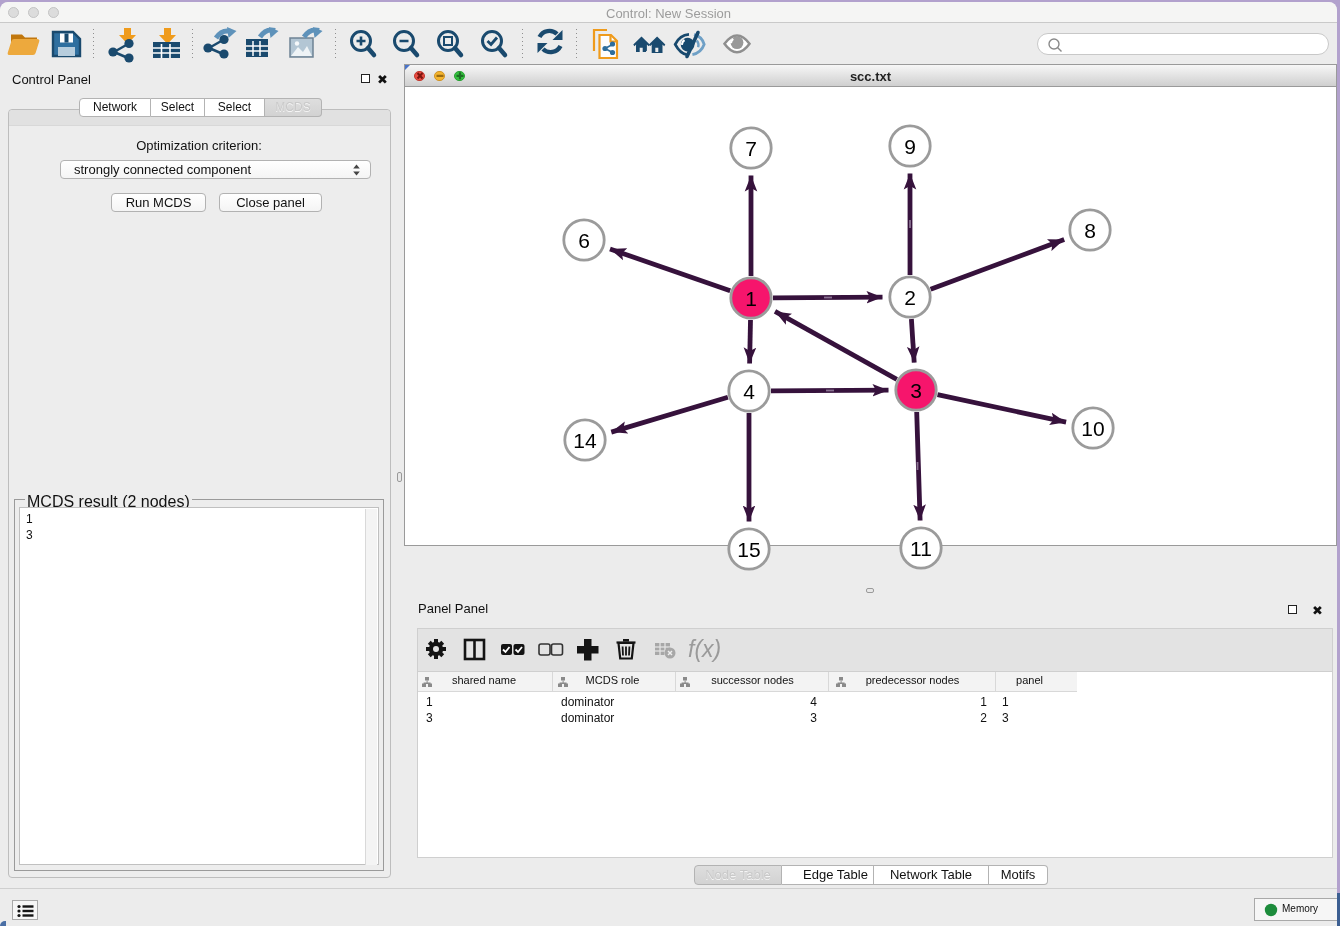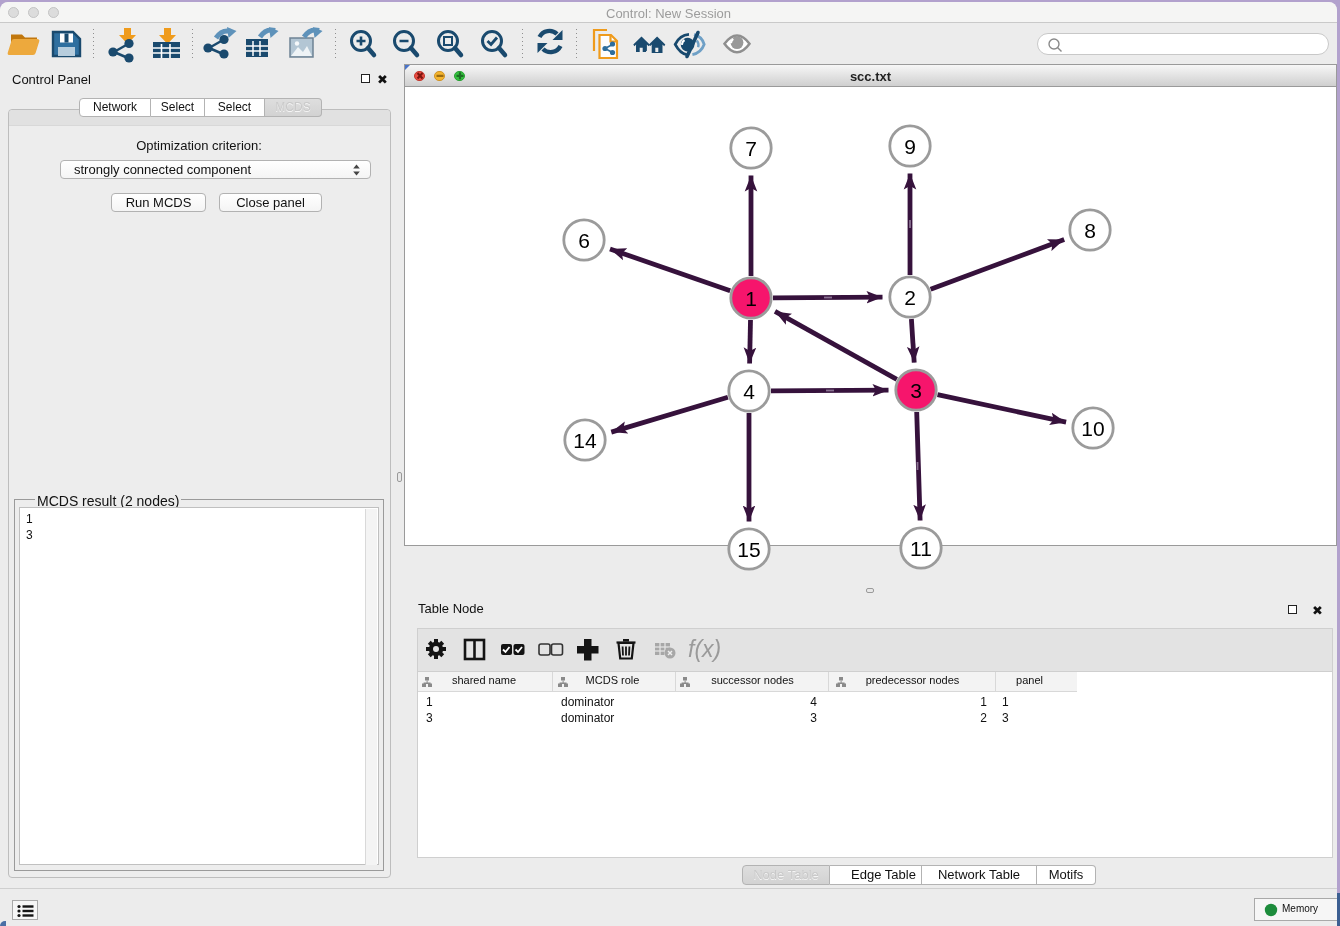--- a/index.html
+++ b/index.html
@@ -17,36 +17,36 @@
 .winbtn-x { position:absolute; font-size:13px; font-weight:normal; color:#111; line-height:10px; }
 #cp-box { position:absolute; left:8px; top:45px; width:383px; height:769px; border:1px solid #bdbdbd; border-radius:4px; background:#ededed; }
 #cp-band { position:absolute; left:0; top:0; width:100%; height:16px; background:#e1e1e1; border-bottom:1px solid #d8d8d8; border-radius:4px 4px 0 0; }
 .tabs { position:absolute; display:flex; }
 .tab { height:19px; background:#fff; border:1px solid #b3b3b3; border-left:none; font-size:12px; color:#111; text-align:center; line-height:17px; }
 .tab.first { border-left:1px solid #b3b3b3; border-radius:4px 0 0 4px; }
 .tab.last { border-radius:0 4px 4px 0; }
 .tab.sel { background:linear-gradient(#dedede,#d2d2d2); color:#c9c9c9; text-shadow:0 1px 0 #f5f5f5; }
 .btn { position:absolute; background:linear-gradient(#ffffff,#f4f4f4); border:1px solid #b2b2b2; border-radius:4px; font-size:13px; color:#111; text-align:center;margin-left:16px; }
 #mcds-fs { position:absolute; left:14px; top:435px; width:370px; height:372px; border:1px solid #9a9a9a; }
-#mcds-leg { position:absolute; left:20px; top:-7px; background:#ededed; font-size:14px; color:#111; padding:0 2px; }
+#mcds-leg { position:absolute; left:10px; top:-7px; background:#ededed; font-size:16px; color:#111; padding:0 2px; }
 #mcds-ta { position:absolute; left:4px; top:7px; width:360px; height:358px; background:#fff; border:1px solid #c0c0c0; font-size:12px; color:#111; padding:3px 0 0 6px; line-height:16px; }
 #mcds-sb { position:absolute; right:1px; top:1px; width:12px; height:356px; background:#f4f4f4; border-left:1px solid #d9d9d9; }
 #netwin { position:absolute; left:404px; top:62px; width:933px; height:482px; background:#ffffff; border:1px solid #9a9a9a; }
 #net-tb { position:absolute; left:0; top:0; width:100%; height:22px; background:linear-gradient(#f7f7f7,#cfcfcf); border-bottom:1px solid #9a9a9a; }
 #net-tb .t { position:absolute; width:100%; text-align:center; top:4px; font-size:13px; font-weight:bold; color:#222; }
 .mac { position:absolute; top:5.5px; width:10.5px; height:10.5px; border-radius:50%; }
 #tpanel { position:absolute; left:404px; top:596px; width:933px; height:290px; background:#ececec; }
 #tpanel .title { position:absolute; left:14px; top:3px; font-size:13px; color:#111; }
 #t-toolbar { position:absolute; left:13px; top:30px; width:916px; height:43px; background:#e3e3e3; border:1px solid #cfcfcf; border-bottom:none; }
 #t-table { position:absolute; left:13px; top:73px; width:916px; height:187px; background:#fff; border:1px solid #cfcfcf; }
 #t-head { position:absolute; left:0; top:0; width:659px; height:20px; background:#f3f3f3; border-bottom:1px solid #d8d8d8; font-size:11px; color:#111; }
 #t-head .cell { position:absolute; top:2px; text-align:center; }
 #t-head .csep { position:absolute; top:0; height:19px; width:1px; background:#d8d8d8; }
 .trow { position:absolute; font-size:12px; color:#111; height:16px; }
-.btabs { position:absolute; top:267px; display:flex; left:290px;margin-left:48px; }
+.btabs { position:absolute; top:267px; display:flex; left:290px; }
 .btab { height:20px; background:#fff; border:1px solid #b3b3b3; border-left:none; font-size:13px; font-weight:normal; color:#111; text-align:center; line-height:18px; }
 #statusbar { position:absolute; left:0; top:886px; width:1337px; height:38px; background:#ececec; border-top:1px solid #cfcfcf; }
 #memb { position:absolute; left:1254px; top:9px; width:98px; height:23px; background:#f6f6f6; border:1px solid #a9a9a9; font-size:10px; color:#111; }
 #listb { position:absolute; left:12px; top:11px; width:26px; height:20px; background:#f6f6f6; border:1px solid #a9a9a9; }
 text { font-family:"Liberation Sans", sans-serif; }
 </style>
 </head>
 <body>
 <div id="win">
   <div id="titlebar">
@@ -285,21 +285,21 @@
         <text x="516" y="466.5">11</text>
         <text x="180" y="358.5">14</text>
         <text x="344" y="467.5">15</text>
       </g>
     </svg>
     <div style="position:absolute;left:0;top:0;width:0;height:0;border-top:5px solid #4a74c9;border-right:5px solid transparent;"></div>
   </div>
   <div style="position:absolute; left:866px; top:586px; width:8px; height:5px; background:#e8e8e8; border:1px solid #9a9a9a; border-radius:2px;"></div>
   <div style="position:absolute; left:397px; top:470px; width:5px; height:10px; background:#e8e8e8; border:1px solid #9a9a9a; border-radius:2px;"></div>
   <div id="tpanel">
-    <div class="title">Table Node</div>
+    <div class="title">Panel Panel</div>
     <div class="winbtn-sq" style="left:884px; top:7px;"></div>
     <div class="winbtn-x" style="left:908px; top:8px;">✖</div>
     <div id="t-toolbar">
         <svg width="916" height="43" style="position:absolute;left:0;top:0;">
       <g fill="#141414">
         <g transform="translate(18,20)">
           <circle r="7.2"></circle>
           <g>
                 <rect x="-2" y="-10" width="4" height="20"></rect>
                 <rect x="-10" y="-2" width="20" height="4"></rect>

